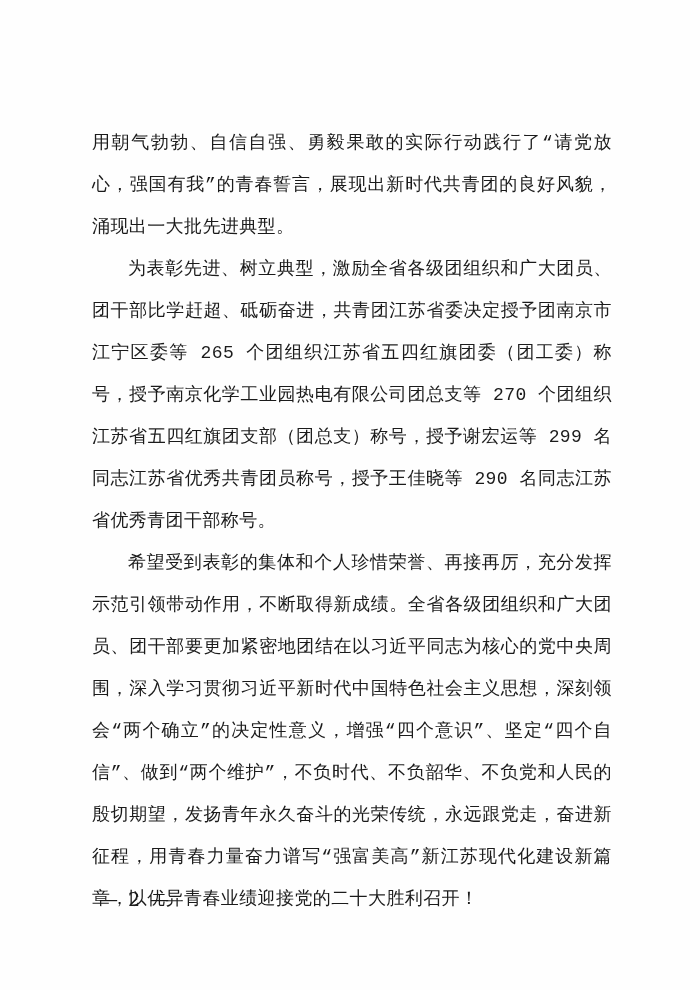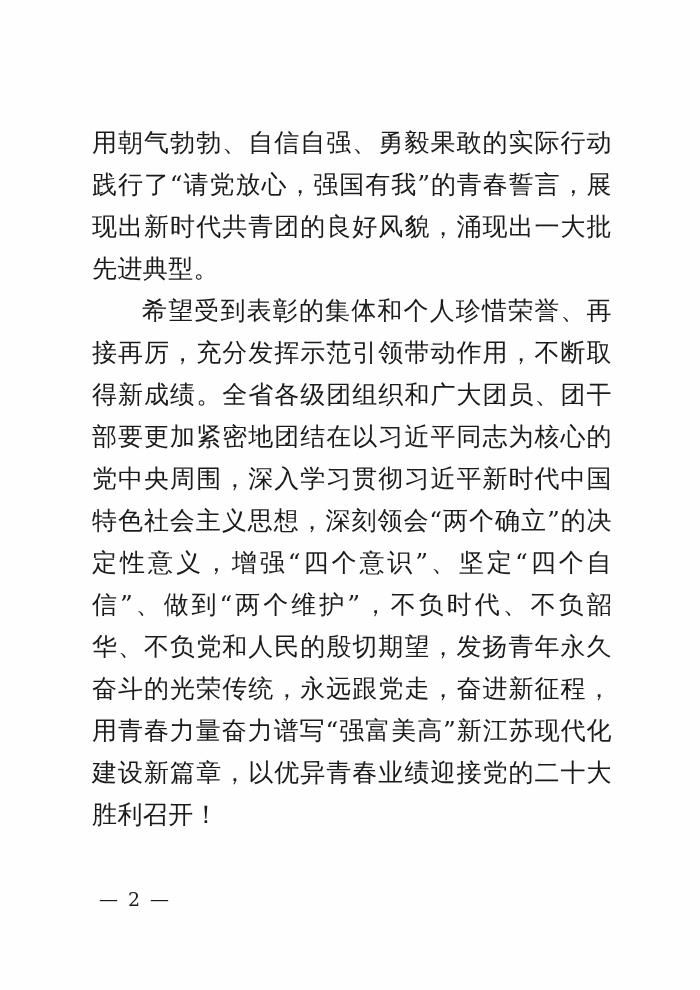--- a/index.html
+++ b/index.html
@@ -24,27 +24,28 @@
     background: #fefefe;
     box-sizing: border-box;
   }
   .content {
     position: absolute;
     left: 92px;
     top: 122px;
     width: 520px;
   }
   .para {
-    font-size: 25px;
+    font-size: 18px;
     line-height: 42px;
     text-align: justify;
     text-justify: inter-ideograph;
     margin: 0 0 0 0;
     letter-spacing: 0.4px;
     color: #1b1b1b;
+    font-family: Liberation Mono, monospace;
   }
   .para.indent {
     text-indent: 2em;
   }
   .footer {
     position: absolute;
     left: 0;
     top: 888px;
     width: 700px;
     text-align: center;
@@ -57,18 +58,19 @@
     font-family: "DejaVu Serif", "Liberation Serif", serif;
     margin-left: -430px;
   }
 </style>
 </head>
 <body>
 
 <div class="page">
   <div class="content">
     <p class="para">用朝气勃勃、自信自强、勇毅果敢的实际行动践行了“请党放心，强国有我”的青春誓言，展现出新时代共青团的良好风貌，涌现出一大批先进典型。</p>
+    <p class="para indent">为表彰先进、树立典型，激励全省各级团组织和广大团员、团干部比学赶超、砥砺奋进，共青团江苏省委决定授予团南京市江宁区委等 265 个团组织江苏省五四红旗团委（团工委）称号，授予南京化学工业园热电有限公司团总支等 270 个团组织江苏省五四红旗团支部（团总支）称号，授予谢宏运等 299 名同志江苏省优秀共青团员称号，授予王佳晓等 290 名同志江苏省优秀青团干部称号。</p>
     <p class="para indent">希望受到表彰的集体和个人珍惜荣誉、再接再厉，充分发挥示范引领带动作用，不断取得新成绩。全省各级团组织和广大团员、团干部要更加紧密地团结在以习近平同志为核心的党中央周围，深入学习贯彻习近平新时代中国特色社会主义思想，深刻领会“两个确立”的决定性意义，增强“四个意识”、坚定“四个自信”、做到“两个维护”，不负时代、不负韶华、不负党和人民的殷切期望，发扬青年永久奋斗的光荣传统，永远跟党走，奋进新征程，用青春力量奋力谱写“强富美高”新江苏现代化建设新篇章，以优异青春业绩迎接党的二十大胜利召开！</p>
   </div>
   <div class="footer">
     <span class="pagenum">— 2 —</span>
   </div>
 </div>
 
 </body></html>

